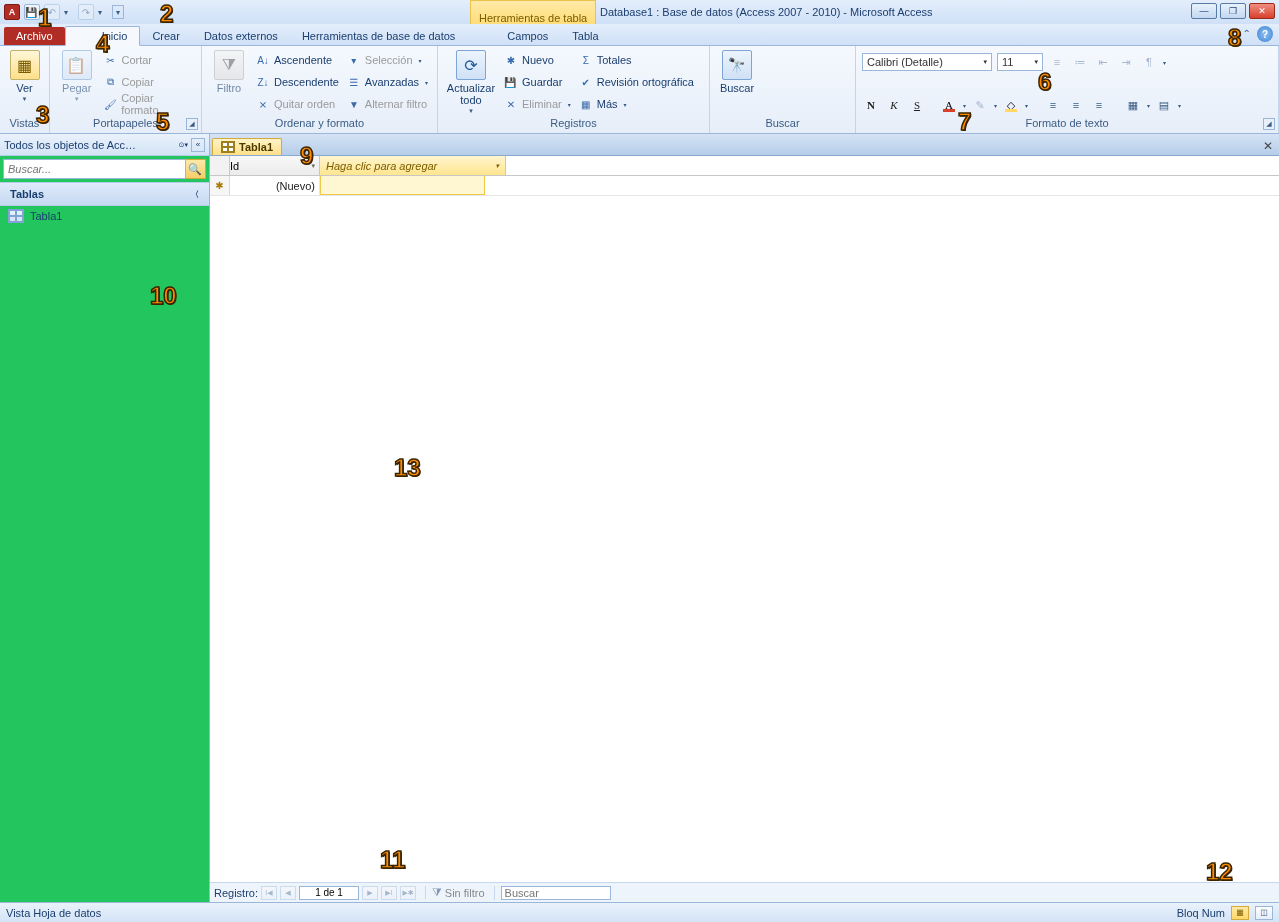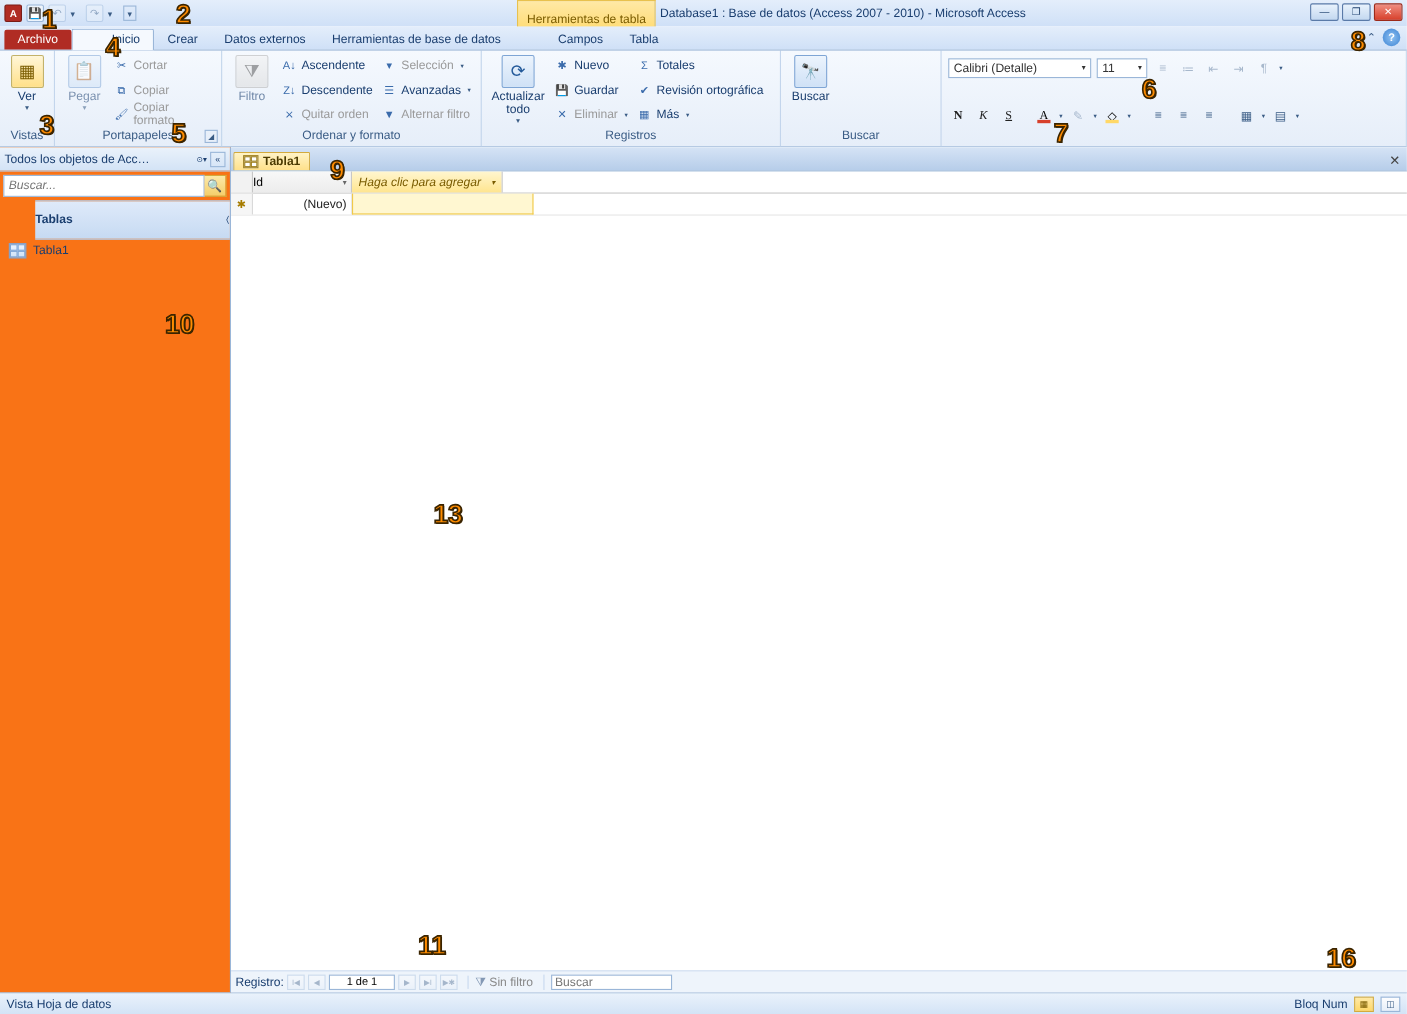--- a/index.html
+++ b/index.html
@@ -48,46 +48,46 @@
 .fmt-row .ico { width:18px; height:18px; display:flex; align-items:center; justify-content:center; border:1px solid transparent; color:#3a5c85; font-size:11px;}
 .fmt-row .ico.bold { font-weight:bold; color:#222; font-family:serif;}
 .fmt-row .ico.italic { font-style:italic; font-family:serif; color:#222;}
 .fmt-row .ico.underline { text-decoration:underline; font-family:serif; color:#222;}
 .fmt-row .colorstrip { width:18px; height:16px; position:relative; border:1px solid transparent; display:flex; align-items:center; justify-content:center;}
 .fmt-row .colorstrip .bar { position:absolute; bottom:0; left:2px; right:2px; height:3px;}
 .fmt-row .dd { font-size:6px; color:#3a5c85;}
 
 
 .workspace { display:flex; height: calc(922px - 24px - 22px - 88px - 20px); }
-.navpane { width:210px; border-right:1px solid #9ab6d8; background:#f97316; display:flex; flex-direction:column;}
+.navpane { width:210px; border-right:1px solid #9ab6d8; background:#22c55e; display:flex; flex-direction:column;}
 .navpane .hdr { height:22px; background:linear-gradient(#eaf2fb,#d3e3f6); border-bottom:1px solid #b6cce7; display:flex; align-items:center; justify-content:space-between; padding:0 4px; color:#1a3e6f;}
 .navpane .hdr .dd { font-size:7px;}
 .navpane .hdr .coll { width:14px; height:14px; border:1px solid #9ab6d8; display:flex; align-items:center; justify-content:center; font-size:8px;}
 .navpane .search { display:flex; margin:3px; }
 .navpane .search input { flex:1; height:20px; border:1px solid #9ab6d8; padding:2px 4px; font-style:italic; color:#777; }
 .navpane .search .go { width:20px; height:20px; background:linear-gradient(#fce9a7,#f4ce6a); border:1px solid #d3aa3d; border-left:none; display:flex; align-items:center; justify-content:center; color:#5a4200; font-size:11px;}
-.navpane .section { height:36px; background:linear-gradient(#dfeafa,#c6daf2); border-top:1px solid #b6cce7; border-bottom:1px solid #b6cce7; display:flex; align-items:center; justify-content:space-between; padding:0 0; color:#1a3e6f; font-weight:bold;margin-left:32px;}
+.navpane .section { height:24px; background:linear-gradient(#dfeafa,#c6daf2); border-top:1px solid #b6cce7; border-bottom:1px solid #b6cce7; display:flex; align-items:center; justify-content:space-between; padding:0 10px; color:#1a3e6f; font-weight:bold;}
 .navpane .item { display:flex; align-items:center; gap:6px; padding:3px 8px; color:#1a3e6f;}
 .navpane .item .tico { width:16px; height:14px; border:1px solid #7ea5d5; background:linear-gradient(#ecf4fd,#cfe1f6); display:grid; grid-template-columns:1fr 1fr; grid-template-rows:1fr 1fr;}
 .navpane .item .tico span{ border:0.5px solid #7ea5d5;}
 
 
 .docarea { flex:1; display:flex; flex-direction:column; background:#fff;}
 .doctab { height:22px; background:linear-gradient(#d5e3f5,#b6cde9); border-bottom:1px solid #8aa9d0; display:flex; align-items:flex-end;}
 .doctab .t { background:linear-gradient(#fff3c6,#ffe089); border:1px solid #d3aa3d; border-bottom:none; padding:2px 8px; display:flex; align-items:center; gap:4px; color:#4b3a00; margin-left:2px; border-radius:2px 2px 0 0;}
 .doctab .t .tico { width:14px; height:12px; border:1px solid #9e7f1d; background:#fff; display:grid; grid-template-columns:1fr 1fr; grid-template-rows:1fr 1fr;}
 .doctab .t .tico span{ border:0.5px solid #9e7f1d;}
 .doctab .x { margin-left:auto; margin-right:6px; color:#444; font-size:12px; padding-bottom:2px;}
 .sheet { flex:1; position:relative; background:#fff;}
 .colhdr { display:flex; height:20px; border-bottom:1px solid #c7c7c7;}
 .colhdr .sel { width:20px; background:#f2f2f2; border-right:1px solid #c7c7c7;}
 .colhdr .c  { border-right:1px solid #c7c7c7; display:flex; align-items:center; justify-content:center; gap:4px; background:linear-gradient(#f8f8f8,#ececec);}
 .colhdr .c.id { width:90px;}
 .colhdr .c.id .dd { font-size:7px; margin-left:auto; margin-right:4px; color:#666;}
-.colhdr .c.add { width:137px; background:linear-gradient(#fff6cf,#ffe58f); font-style:italic; color:#7a5c00; justify-content:space-between; padding:0 6px;}
+.colhdr .c.add { width:186px; background:linear-gradient(#fff6cf,#ffe58f); font-style:italic; color:#7a5c00; justify-content:space-between; padding:0 6px;}
 .datarow { display:flex; height:20px; border-bottom:1px solid #e6e6e6;}
 .datarow .rhdr { width:20px; background:#f6f6f6; border-right:1px solid #d9d9d9; display:flex; align-items:center; justify-content:center; color:#a67c00; font-size:10px;}
 .datarow .cell { border-right:1px solid #e6e6e6; display:flex; align-items:center; padding:0 4px;}
 .datarow .cell.id { width:90px; justify-content:flex-end; color:#222;}
 .datarow .cell.add { width:165px; background:#fff7d1; border:1px solid #f0c94a; border-top:none;}
 .recnav { height:20px; background:#eef4fb; border-top:1px solid #c7d8ee; display:flex; align-items:center; padding:0 4px; gap:3px; color:#1a3e6f;}
 .recnav .nb { width:16px; height:14px; border:1px solid #9ab6d8; background:linear-gradient(#fdfdfe,#e6eef9); display:flex; align-items:center; justify-content:center; font-size:7px; color:#3a5c85;}
 .recnav .nb.disabled{ opacity:.4;}
 .recnav input.rec { width:60px; height:14px; border:1px solid #9ab6d8; text-align:center; font-size:10px;}
 .recnav .filterbox { display:flex; align-items:center; gap:3px; border-left:1px solid #c7d8ee; padding-left:6px; margin-left:6px;}
@@ -306,20 +306,21 @@
         <div class="ico">≡</div>
         <div class="ico">≡</div>
         <div class="ico">≡</div>
         <div style="width:6px"></div>
         <div class="ico">▦</div>
           <span class="dd">▾</span>
         <div class="ico">▤</div>
           <span class="dd">▾</span>
       </div>
     </div>
+    <div class="label"><span>Formato de texto</span><span class="dialog-launcher">◢</span></div>
   </div>
 </div>
 
 <div class="workspace">
 
   <div class="navpane">
     <div class="hdr">
       <span>Todos los objetos de Acc…</span>
       <span style="display:flex; gap:3px; align-items:center;">
           <span class="dd">⊙▾</span>
@@ -408,14 +409,14 @@
 <div class="annot" style="left:160px; top:0px;">2</div>
 <div class="annot" style="left:36px;  top:101px;">3</div>
 <div class="annot" style="left:96px;  top:30px;">4</div>
 <div class="annot" style="left:156px; top:108px;">5</div>
 <div class="annot" style="left:1038px;top:68px;">6</div>
 <div class="annot" style="left:958px; top:108px;">7</div>
 <div class="annot" style="left:1228px;top:24px;">8</div>
 <div class="annot" style="left:300px; top:142px;">9</div>
 <div class="annot" style="left:122px; top:282px;margin-left:28px;">10</div>
 <div class="annot" style="left:380px; top:846px;">11</div>
-<div class="annot" style="left:1206px;top:858px;">16</div>
+<div class="annot" style="left:1206px;top:858px;">12</div>
 <div class="annot" style="left:394px; top:454px;">13</div>
 
 </body></html>

